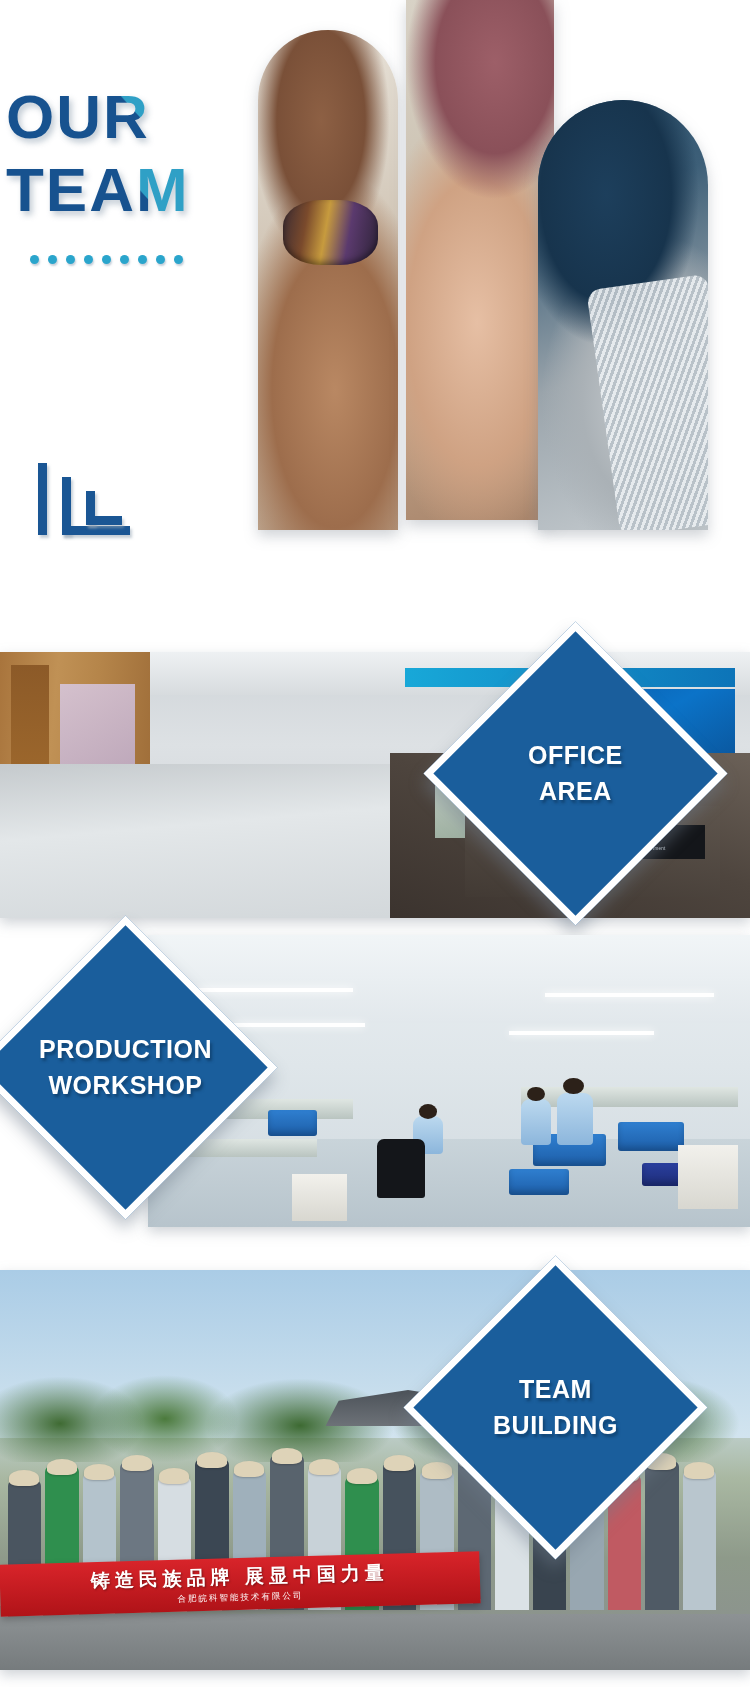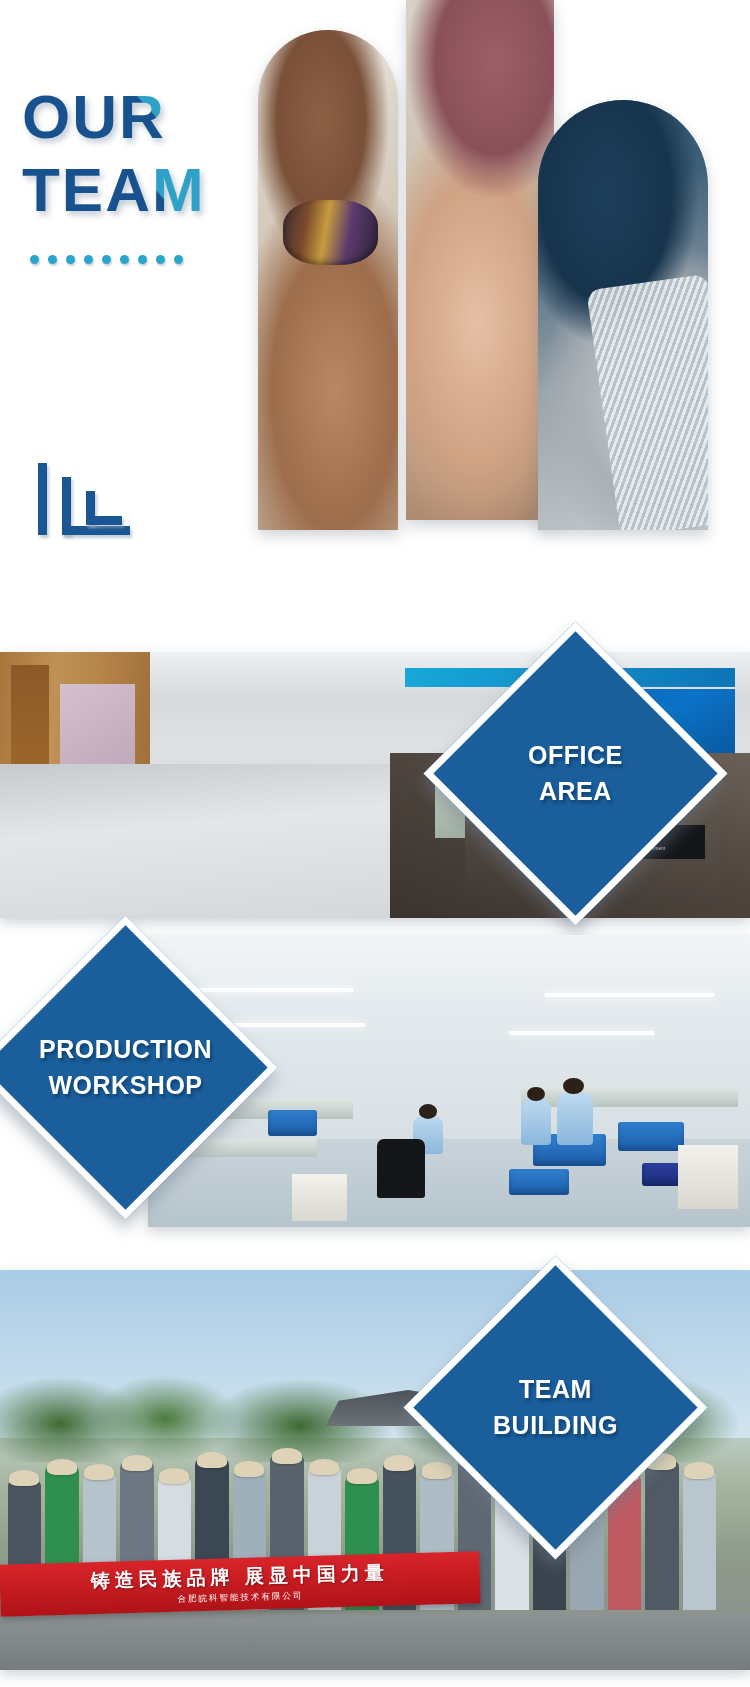--- a/index.html
+++ b/index.html
@@ -5,21 +5,21 @@
   * { margin:0; padding:0; box-sizing:border-box; }
   html,body{ background:#ffffff; }
   body{
     width:750px; height:1687px; position:relative; overflow:hidden;
     font-family:"Liberation Sans", sans-serif;
   }
 
   
   .hero{ position:absolute; left:0; top:0; width:750px; height:600px; background:#fff; overflow:hidden; }
 
-  .hero-title{ position:absolute; left:22px; top:88px; width:280px; }
+  .hero-title{ position:absolute; left:6px; top:88px; width:280px; }
   .word{
     display:block; font-weight:bold; letter-spacing:2px; line-height:0.95;
     font-size:62px;
     background-image:linear-gradient(48deg, #17528f 0%, #17528f 48%, #2fa0c6 48.5%, #2fa0c6 100%);
     -webkit-background-clip:text; background-clip:text;
     color:transparent; -webkit-text-fill-color:transparent;
     filter:drop-shadow(3px 4px 3px rgba(120,140,160,0.45));
   }
   .word-2{ margin-top:14px; }
 

